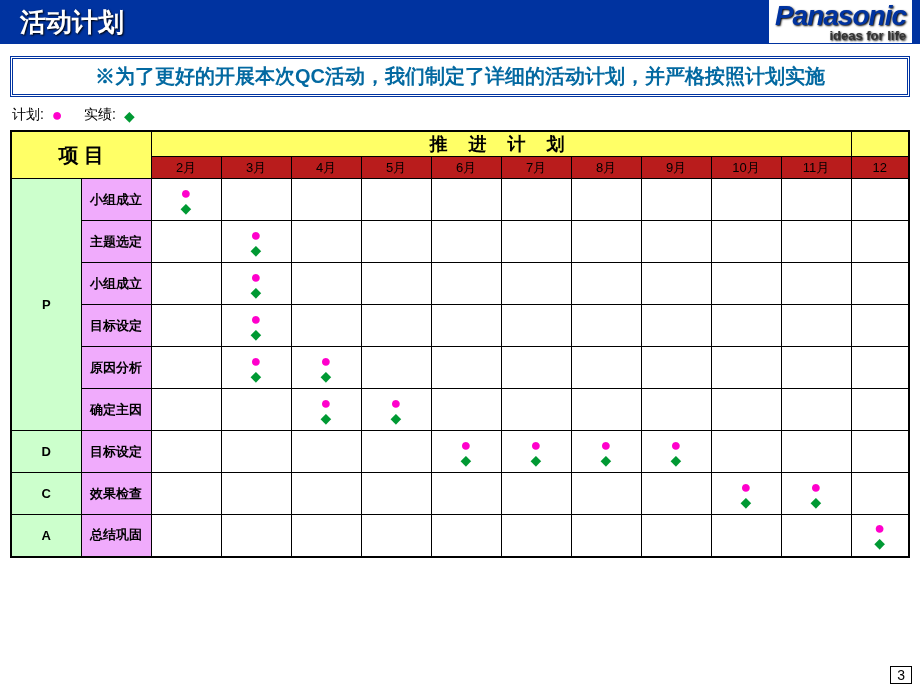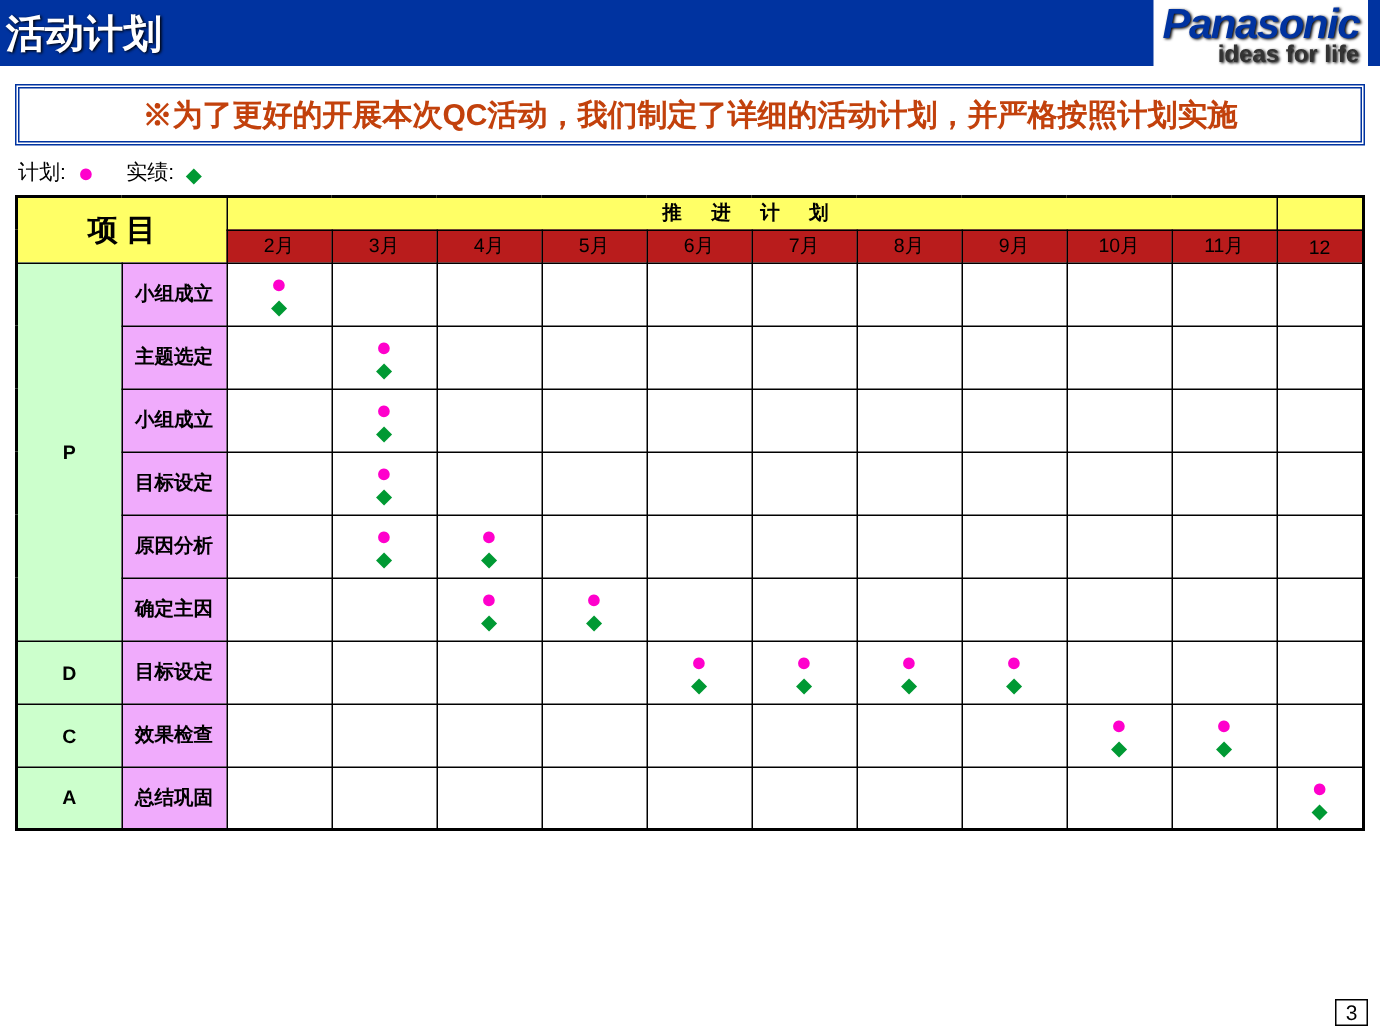--- a/index.html
+++ b/index.html
@@ -1,49 +1,49 @@
 <!DOCTYPE html>
 <html><head>
 <meta charset="utf-8">
 <style>
   * { box-sizing: border-box; }
   html, body { margin:0; padding:0; font-family:"Microsoft YaHei","SimSun",sans-serif; }
   body { width:920px; height:690px; position:relative; background:#fff; }
 
   .titlebar {
     height:44px; background:#0033a0; color:#fff; display:flex; align-items:center;
-    padding-left:4px; font-size:26px; font-weight:bold;
+    padding-left:20px; font-size:26px; font-weight:bold;
     text-shadow:1px 1px 2px #000; position:relative;
   }
   .logo {
     position:absolute; right:8px; top:-2px; text-align:right; color:#0033a0; background:#fff;
     padding:2px 6px 0 6px;
   }
   .logo .brand { font-size:28px; font-weight:bold; font-style:italic; letter-spacing:-1px; }
-  .logo .tag { font-size:16px; color:#333; margin-top:-4px; }
+  .logo .tag { font-size:13px; color:#333; margin-top:-4px; }
 
   .banner {
     margin:12px 10px 8px 10px; border:3px double #0033a0; text-align:center;
-    font-size:20px; color:#c2410c; padding:4px 0; font-weight:bold;
+    font-size:20px; color:#0369a1; padding:4px 0; font-weight:bold;
   }
 
   .chart-wrap { margin:0 10px; }
   .legend { font-size:14px; margin:6px 0 4px 2px; }
   .legend .dot-plan { color:#ff00cc; font-size:18px; vertical-align:middle; margin:0 2px 0 4px;}
   .legend .dot-act  { color:#009933; font-size:14px; vertical-align:middle; margin:0 2px 0 4px;}
 
   table.plan {
     border-collapse:collapse; width:100%; table-layout:fixed; font-size:13px;
     border:2px solid #000;
   }
   table.plan th, table.plan td { border:1px solid #000; padding:0; height:22px; text-align:center; }
   th.phase { background:#ccffcc; width:36px; }
   th.item  { background:#f0abfc; width:82px; font-weight:bold; }
   th.proj  { background:#ffff66; font-size:20px; }
-  th.push  { background:#ffff66; letter-spacing:8px; font-size:13px; }
+  th.push  { background:#ffff66; letter-spacing:8px; font-size:18px; }
   th.push-blank { background:#ffff66; width:58px; }
   th.month { background:#b91c1c; font-weight:normal; }
   td.cell { }
   td.cell .pair { display:flex; flex-direction:column; align-items:center; line-height:1; gap:2px; padding:2px 0;}
   .mp { color:#ff00cc; font-size:18px; line-height:14px; }   
   .ma { color:#009933; font-size:14px; line-height:12px; }   
 
   .pagenum {
     position:absolute; right:8px; bottom:6px; border:1px solid #000; padding:0 6px;
     font-size:14px; background:#fff;

